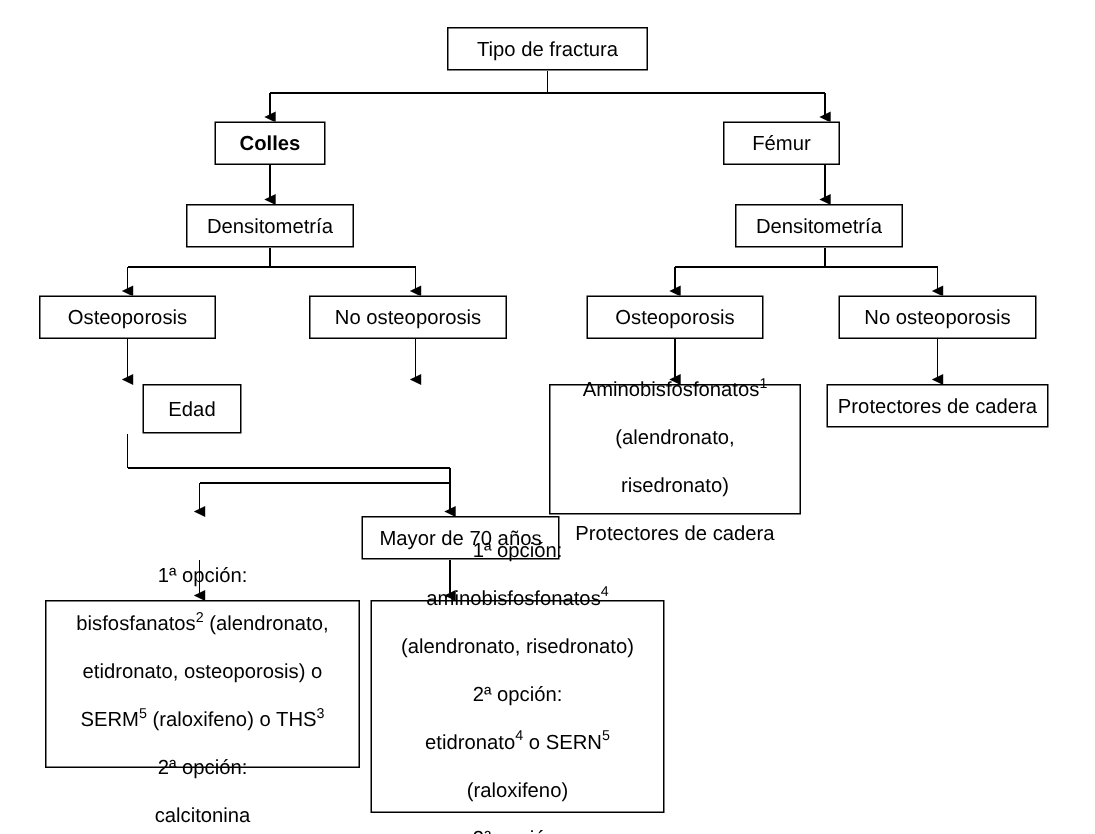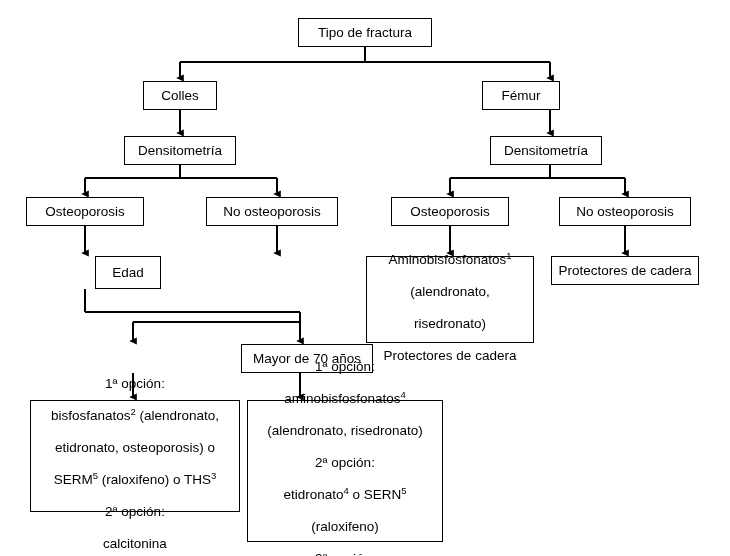--- a/index.html
+++ b/index.html
@@ -94,21 +94,21 @@
       <path d="M133,322 L133,341" marker-end="url(#arrow)"></path>
       <path d="M300,322 L300,341" marker-end="url(#arrow)"></path>
 
       <path d="M133,373 L133,397" marker-end="url(#arrow)"></path>
       <path d="M300,373 L300,397" marker-end="url(#arrow)"></path>
     </g>
   </svg>
 
   <div class="node" style="left:298px; top:18px; width:134px; height:29px;">Tipo de fractura</div>
 
-  <div class="node" style="left:143px; top:81px; width:74px; height:29px;">Colles</div>
+  <div class="node" style="left:143px; top:81px; width:74px; height:29px;font-weight:bold;">Colles</div>
   <div class="node" style="left:482px; top:81px; width:78px; height:29px;">Fémur</div>
 
   <div class="node" style="left:124px; top:136px; width:112px; height:29px;">Densitometría</div>
   <div class="node" style="left:490px; top:136px; width:112px; height:29px;">Densitometría</div>
 
   <div class="node" style="left:26px; top:197px; width:118px; height:29px;">Osteoporosis</div>
   <div class="node" style="left:206px; top:197px; width:132px; height:29px;">No osteoporosis</div>
   <div class="node" style="left:391px; top:197px; width:118px; height:29px;">Osteoporosis</div>
   <div class="node" style="left:559px; top:197px; width:132px; height:29px;">No osteoporosis</div>
 

